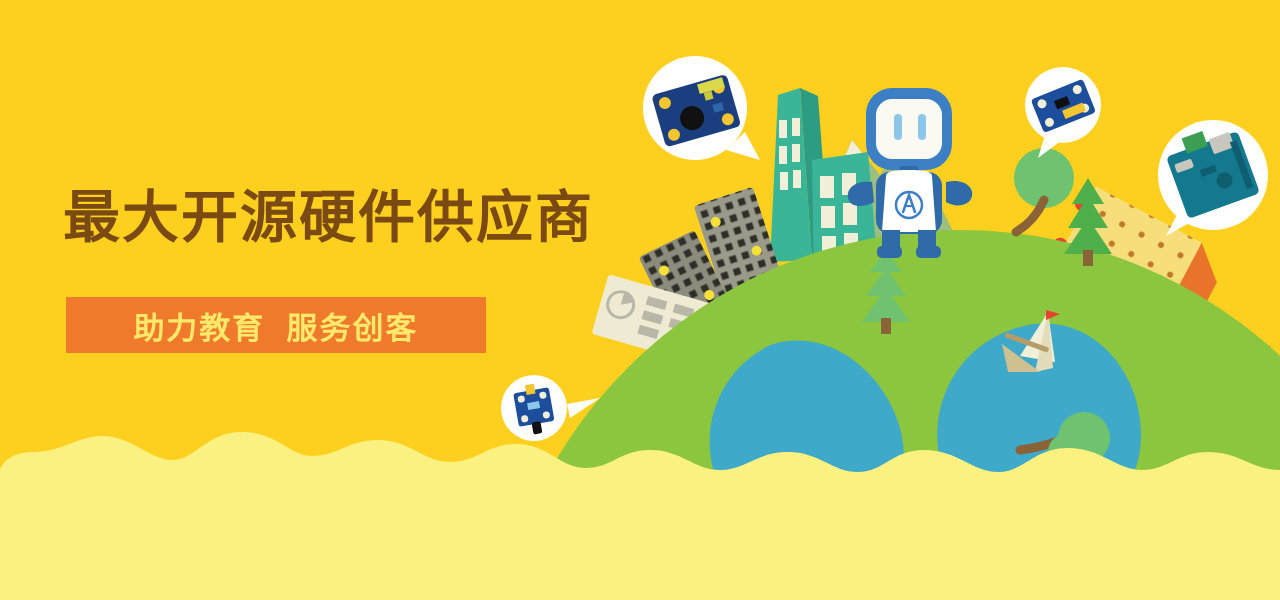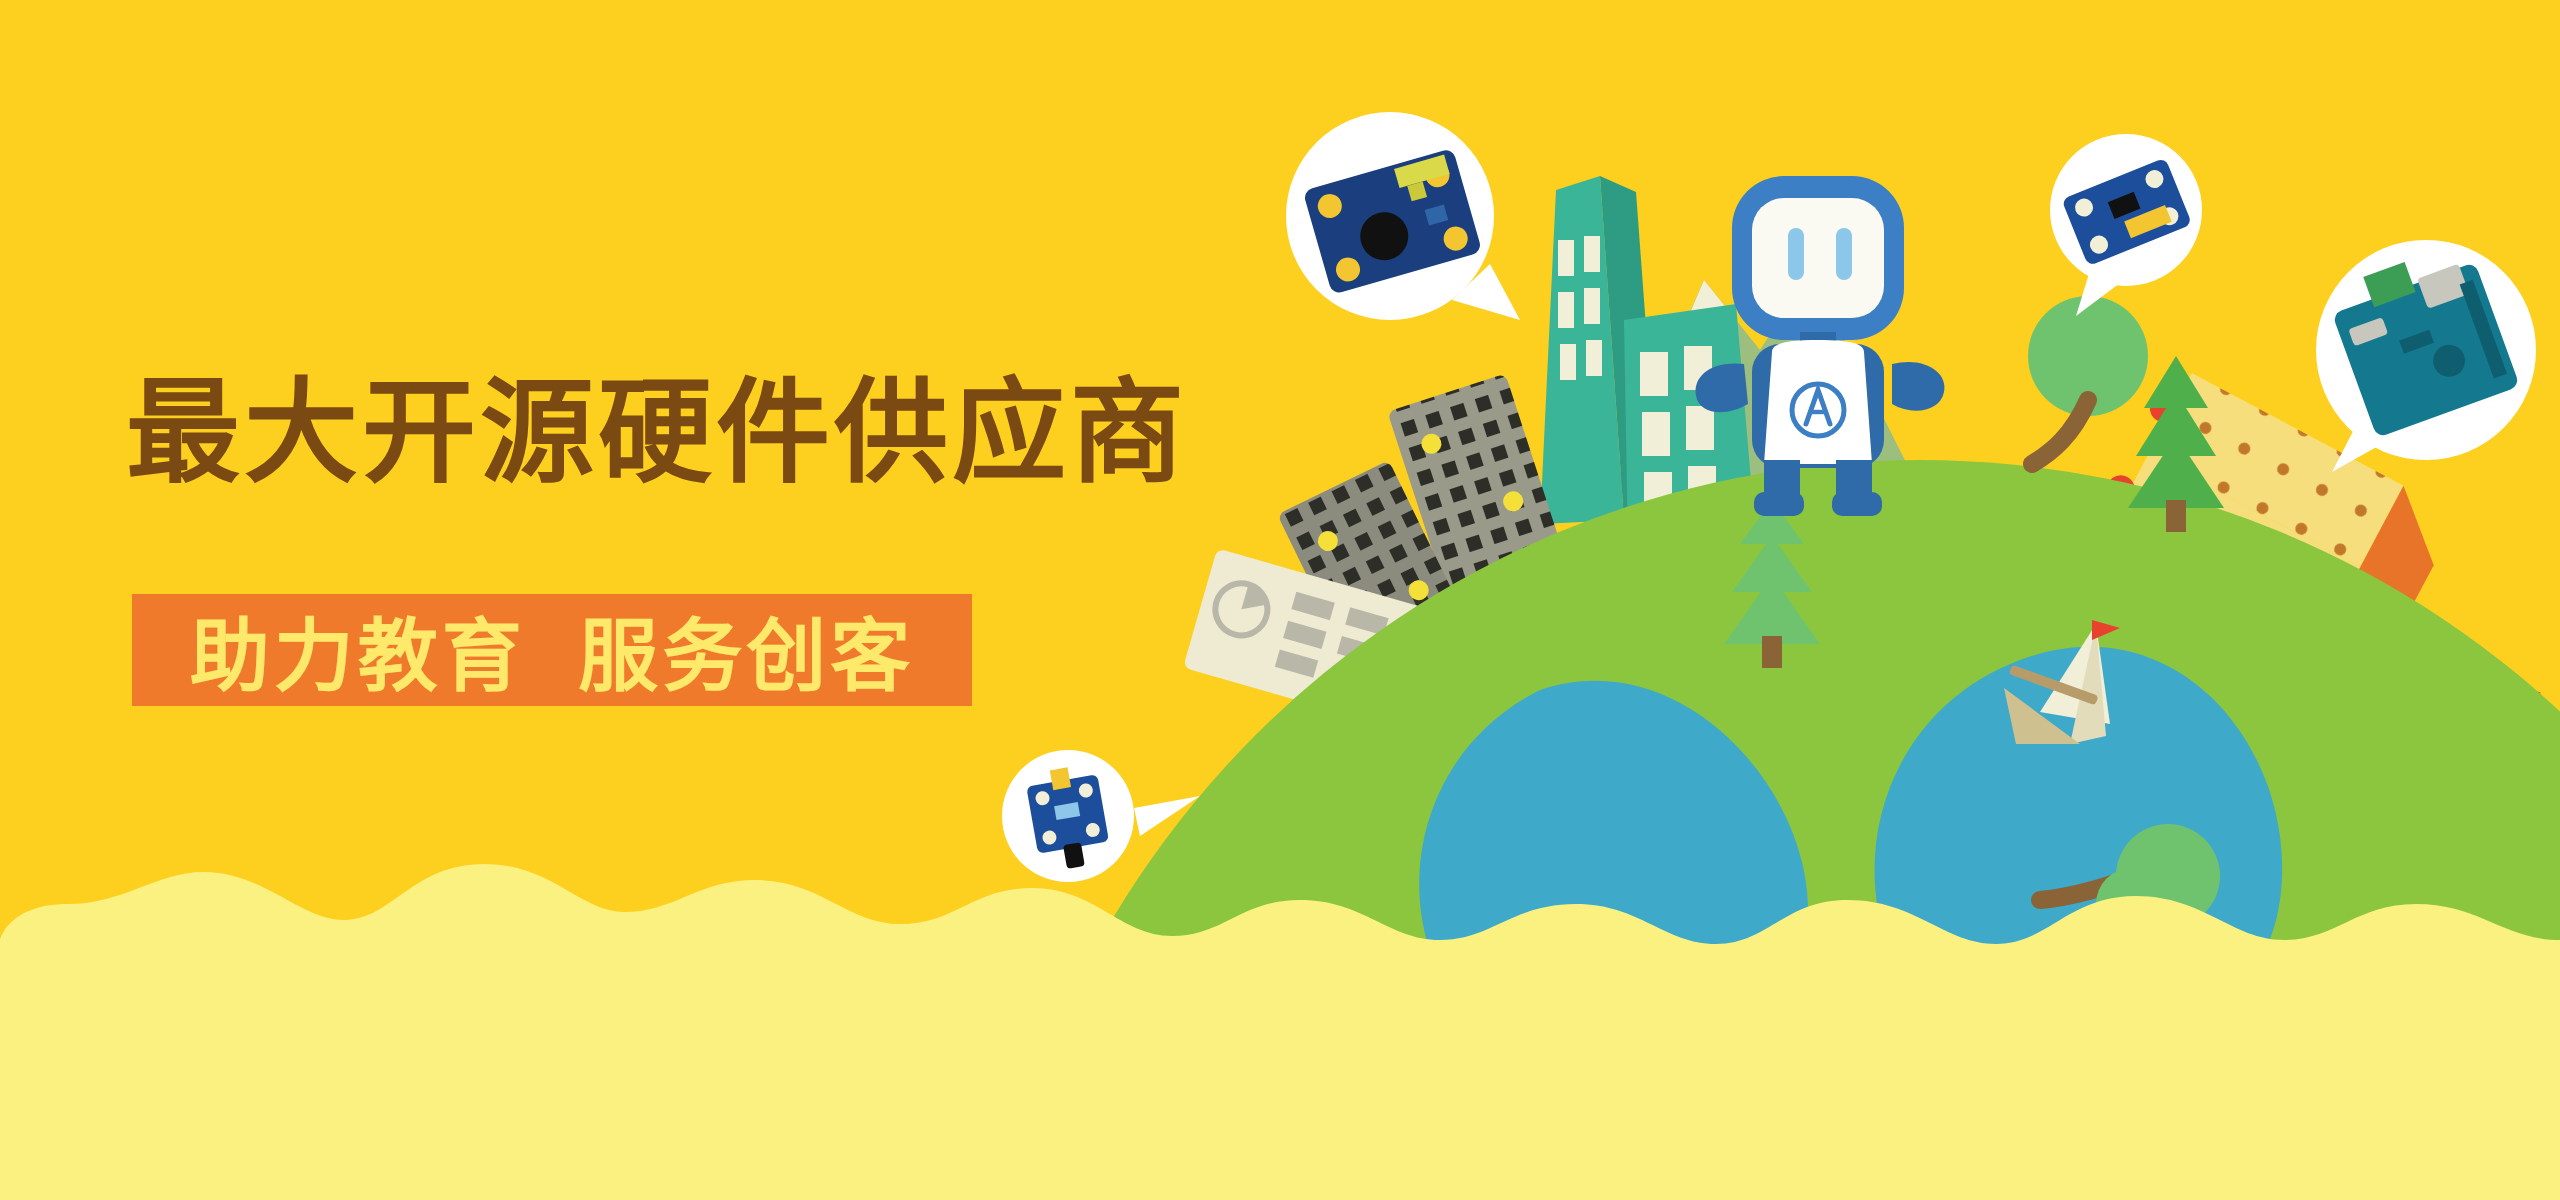--- a/index.html
+++ b/index.html
@@ -21,21 +21,21 @@
     font-size:57px;line-height:62px;font-weight:bold;
     letter-spacing:2px;color:#7A4A12;white-space:nowrap;
     font-family:"Liberation Sans","DejaVu Sans",sans-serif;
   }
   #badge{
     position:absolute;left:66px;top:297px;
     width:420px;height:56px;background:#F07A2C;
     display:flex;align-items:center;justify-content:center;
   }
   #badge-text{
-    font-size:40px;font-weight:bold;letter-spacing:2px;
+    font-size:31px;font-weight:bold;letter-spacing:2px;
     color:#FFE96B;white-space:pre;
     font-family:"Liberation Sans","DejaVu Sans",sans-serif;
   }
 </style>
 </head>
 <body>
 
 <div id="banner">
 
   <svg class="layer" viewBox="0 0 1280 600">

